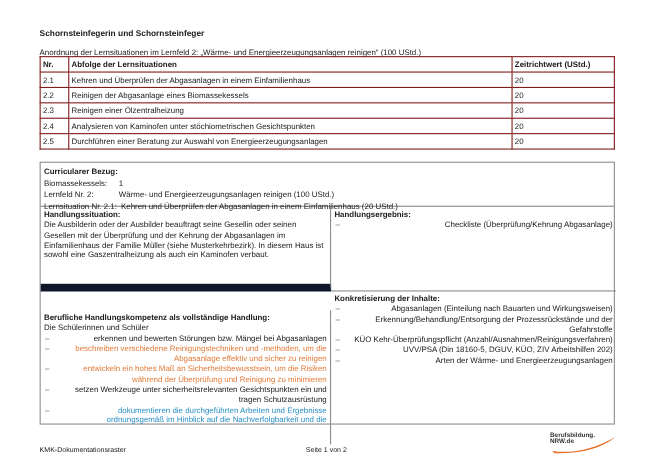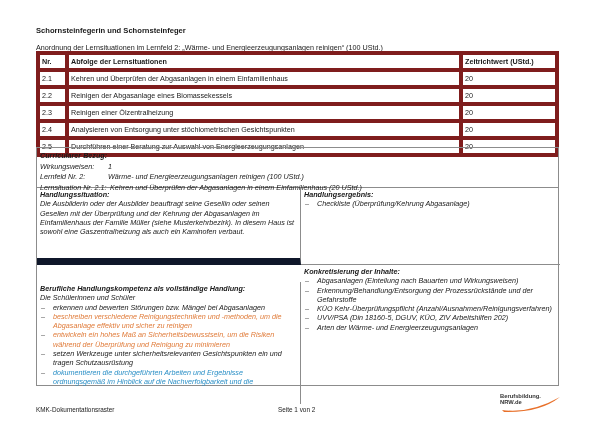--- a/index.html
+++ b/index.html
@@ -2,40 +2,40 @@
 <html><head>
 <meta charset="utf-8">
 <style>
   html, body { margin: 0; padding: 0; background: #ffffff; }
   body { width: 600px; height: 424px; position: relative; overflow: hidden;
          font-family: "Liberation Sans", sans-serif; color: #1a1a1a; }
   .title { position: absolute; left: 36px; top: 26px; font-size: 7.6px; font-weight: bold; }
   .subtitle { position: absolute; left: 36px; top: 43px; font-size: 7.2px; }
   table.seq { position: absolute; left: 36px; top: 51px; width: 523px; border-collapse: collapse;
               font-size: 7.2px; }
-  table.seq td, table.seq th { border: 4px solid #7f1d1d; padding: 0 2px; height: 13px; text-align: left; font-weight: normal; }
+  table.seq td, table.seq th { border: 1px solid #7f1d1d; padding: 0 2px; height: 13px; text-align: left; font-weight: normal; }
   table.seq th { font-weight: bold; }
   table.seq .c1 { width: 21px; }
   table.seq .c3 { width: 88px; text-align: left; }
   table.seq th.c3 { text-align: left; }
 
   .box { position: absolute; left: 36px; top: 147px; width: 523px; height: 239px;
-         border: 1px solid #8c8c8c; box-sizing: border-box; font-size: 7.2px; line-height: 9.3px; font-style: italic; }
+         border: 1px solid #8c8c8c; box-sizing: border-box; font-size: 7.2px; line-height: 9.3px; }
   .curr { position: absolute; left: 0; top: 0; width: 100%; height: 40px; box-sizing: border-box;
           border-bottom: 1px solid #8c8c8c; padding: 3px 3px; }
   .curr .h { font-weight: bold; }
   .curr .row { display: flex; margin-top: 1.3px; }
   .curr .k { width: 68px; }
   .cell { position: absolute; box-sizing: border-box; padding: 2px 3px; }
   .hs { left: 0; top: 40px; width: 264px; height: 77px; border-bottom: 7px solid #0f172a; border-right: 1px solid #8c8c8c; }
   .he { left: 264px; top: 40px; width: 259px; height: 77px; border-bottom: 1px solid #8c8c8c; }
   .bk { left: 0; top: 117px; width: 264px; height: 122px; border-right: 1px solid #8c8c8c; overflow: hidden; margin-top: 17px; }
   .ki { left: 264px; top: 117px; width: 259px; height: 122px; }
   .cell .h { font-weight: bold; }
-  ul.dash { list-style: none; margin: 0; padding: 0; }
+  ul.dash { list-style: none; margin: 0; padding: 0; text-align: right; }
   ul.dash li { position: relative; padding-left: 13px; }
   ul.dash li::before { content: "–"; position: absolute; left: 1px; color: #555; }
   .orange { color: #e07b39; }
   .blue { color: #2a8fc6; }
   .black { color: #1a1a1a; }
   .footer-left { position: absolute; left: 36px; top: 406px; font-size: 6.4px; }
   .footer-center { position: absolute; left: 278px; top: 406px; font-size: 6.4px; }
   .logo { position: absolute; left: 500px; top: 393px; width: 62px; height: 22px; }
   .logo .t { font-size: 5.8px; font-weight: bold; line-height: 6px; color: #333; }
 </style>
@@ -64,36 +64,36 @@
       <td>Reinigen der Abgasanlage eines Biomassekessels</td>
       <td class="c3">20</td>
     </tr>
     <tr>
       <td class="c1">2.3</td>
       <td>Reinigen einer Ölzentralheizung</td>
       <td class="c3">20</td>
     </tr>
     <tr>
       <td class="c1">2.4</td>
-      <td>Analysieren von Entsorgung unter stöchiometrischen Gesichtspunkten</td>
+      <td>Analysieren von Kaminofen unter stöchiometrischen Gesichtspunkten</td>
       <td class="c3">20</td>
     </tr>
     <tr>
       <td class="c1">2.5</td>
       <td>Durchführen einer Beratung zur Auswahl von Energieerzeugungsanlagen</td>
       <td class="c3">20</td>
     </tr>
   </tbody>
 </table>
 
 <div class="box">
   <div class="curr">
     <div class="h">Curricularer Bezug:</div>
     <div class="row">
-      <span class="k">Wirkungsweisen:</span>
+      <span class="k">Biomassekessels:</span>
       <span>1</span>
     </div>
     <div class="row">
       <span class="k">Lernfeld Nr. 2:</span>
       <span>Wärme- und Energieerzeugungsanlagen reinigen (100 UStd.)</span>
     </div>
     <div class="row">
       <span class="k" style="width:70px">Lernsituation Nr. 2.1:</span>
       <span>Kehren und Überprüfen der Abgasanlagen in einem Einfamilienhaus (20 UStd.)</span>
     </div>

